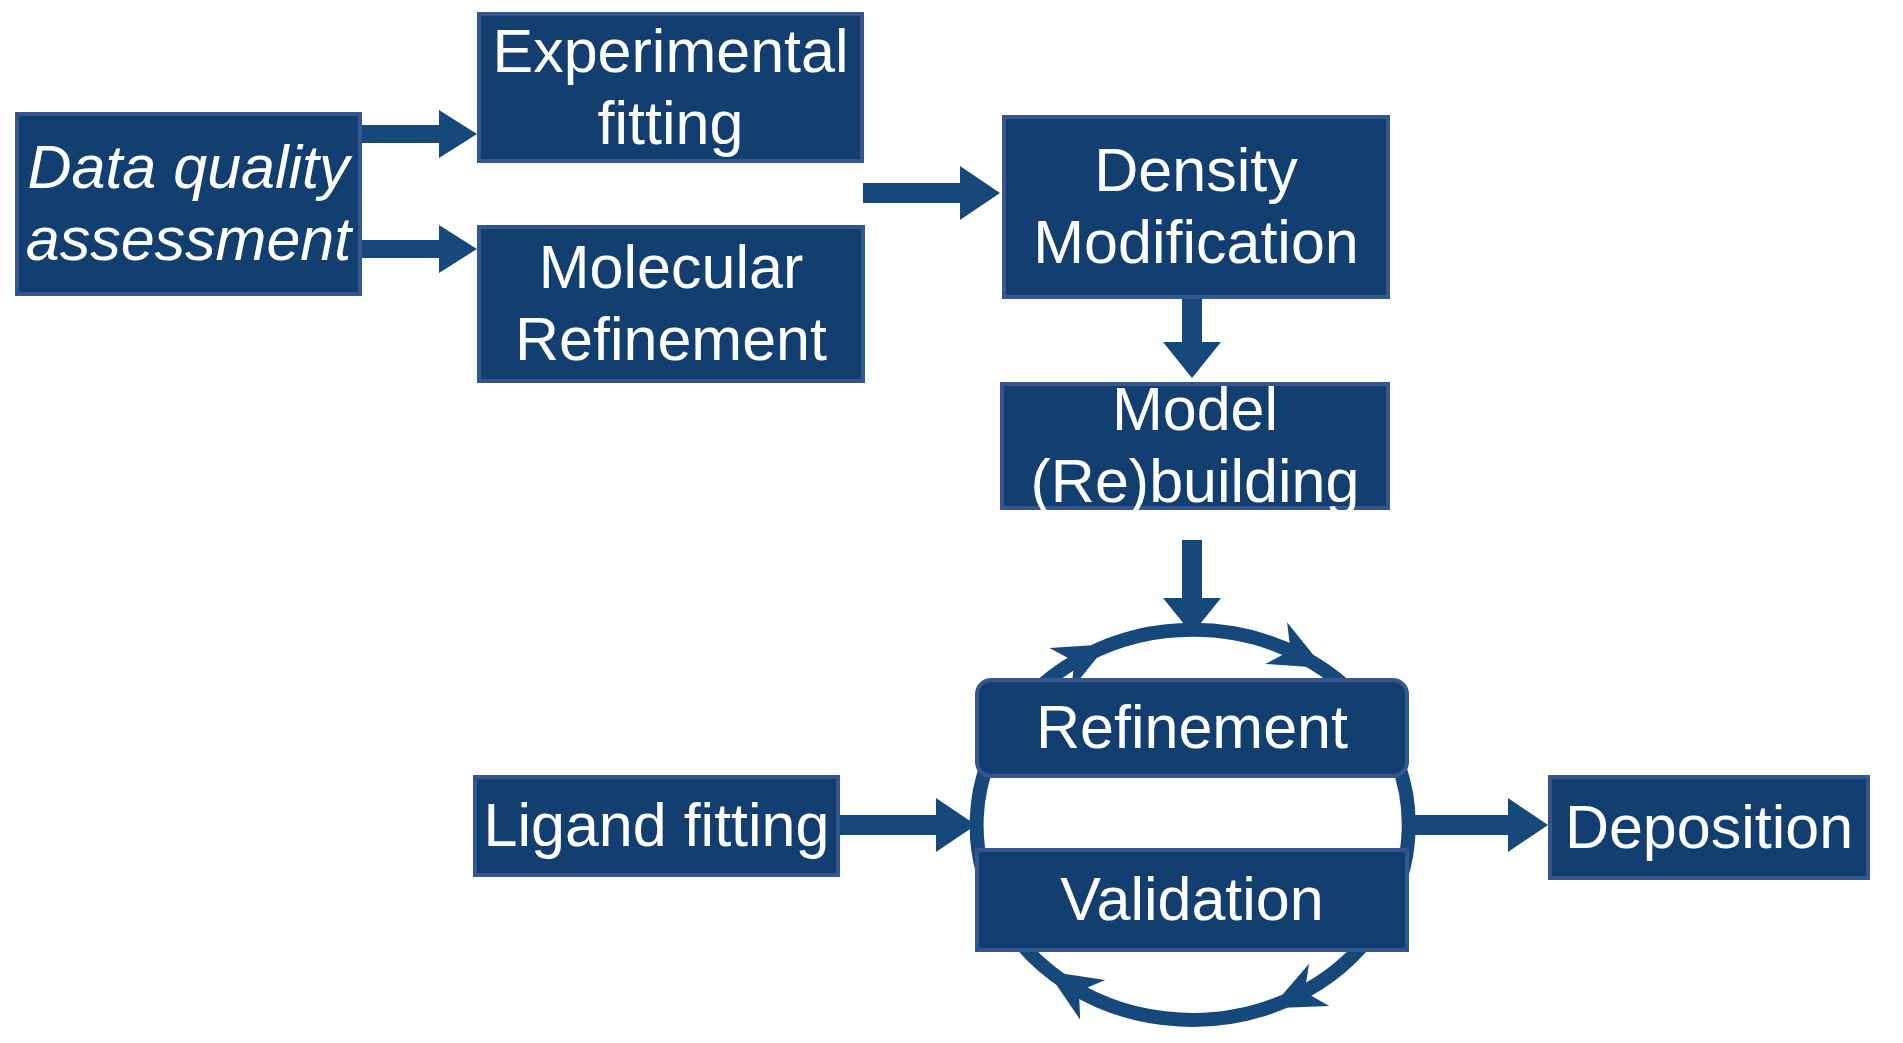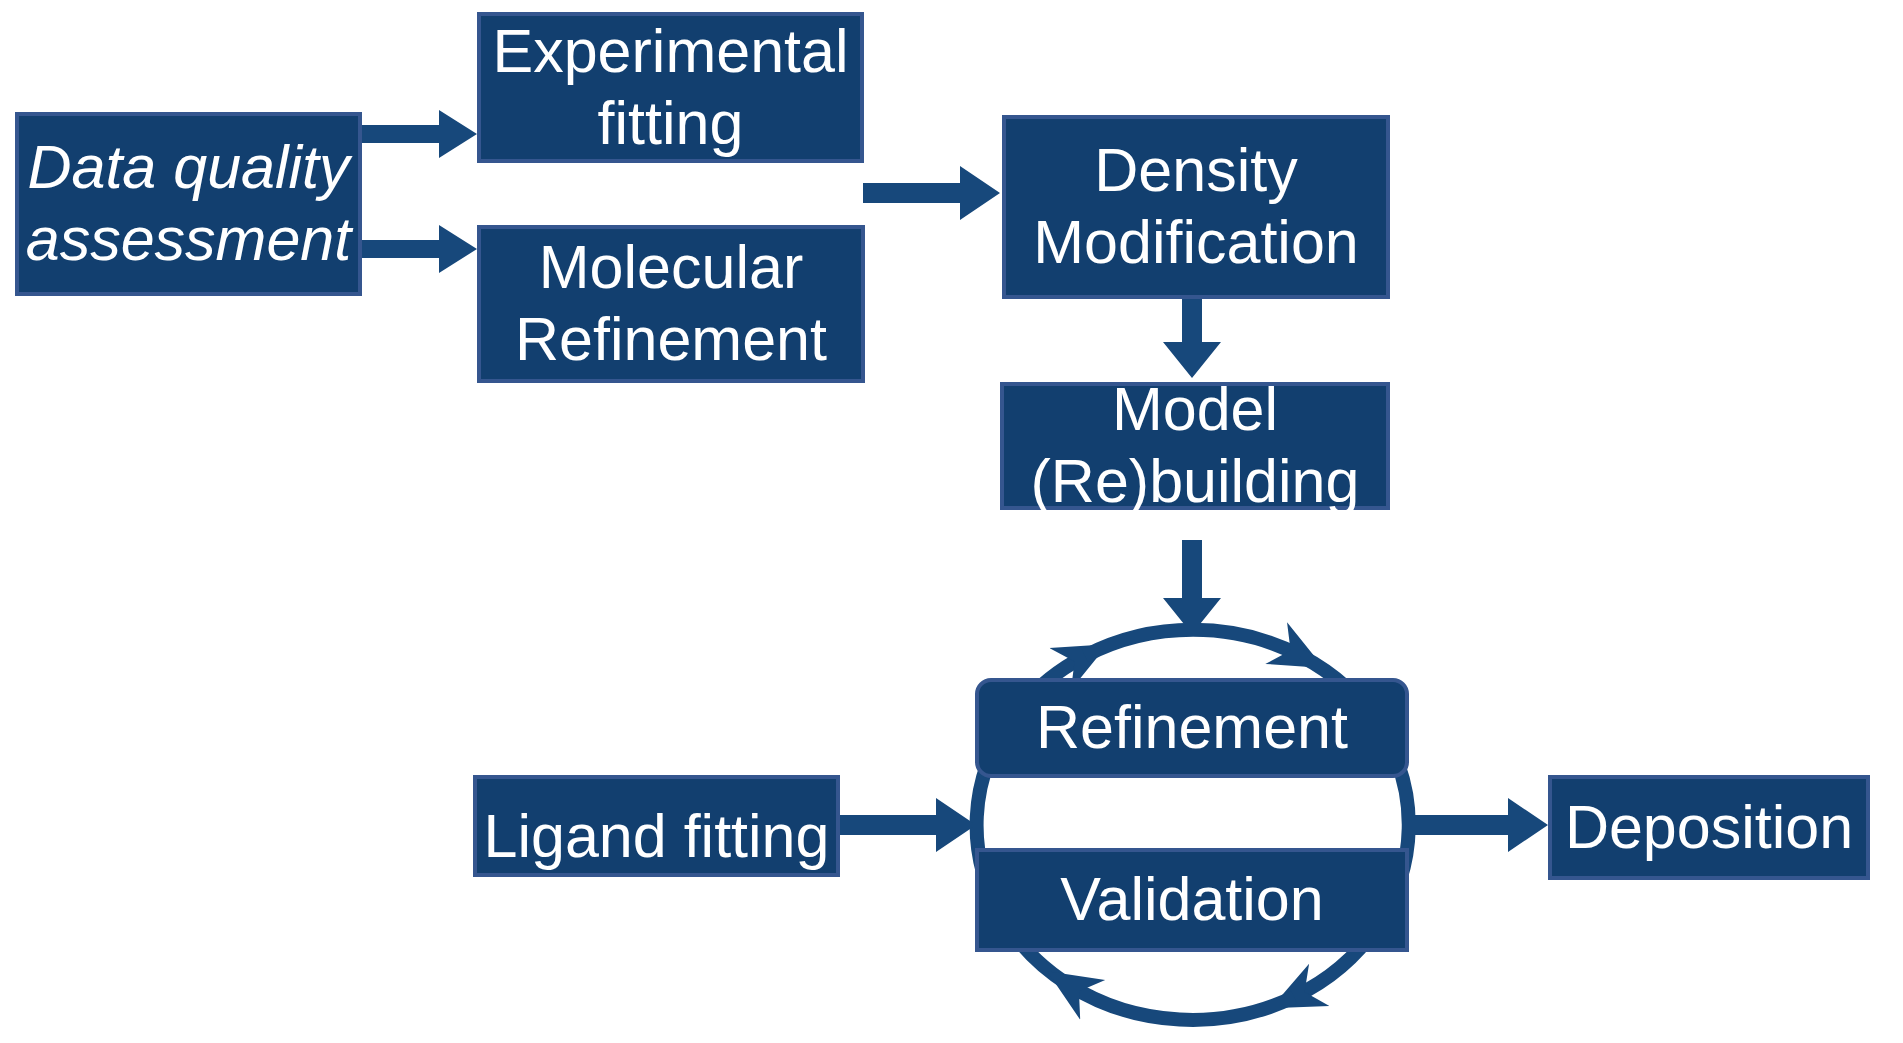--- a/index.html
+++ b/index.html
@@ -112,21 +112,21 @@
       <span>Refinement</span>
     </div>
   </div>
 
   <div class="node" style="left:975px; top:848px; width:434px; height:104px;">
     <div>
       <span>Validation</span>
     </div>
   </div>
 
-  <div class="node" style="left:473px; top:775px; width:367px; height:102px;align-items:flex-end;">
+  <div class="node" style="left:473px; top:775px; width:367px; height:102px;">
     <div>
       <span>Ligand fitting</span>
     </div>
   </div>
 
   <div class="node" style="left:1548px; top:775px; width:322px; height:105px;">
     <div>
       <span>Deposition</span>
     </div>
   </div>

